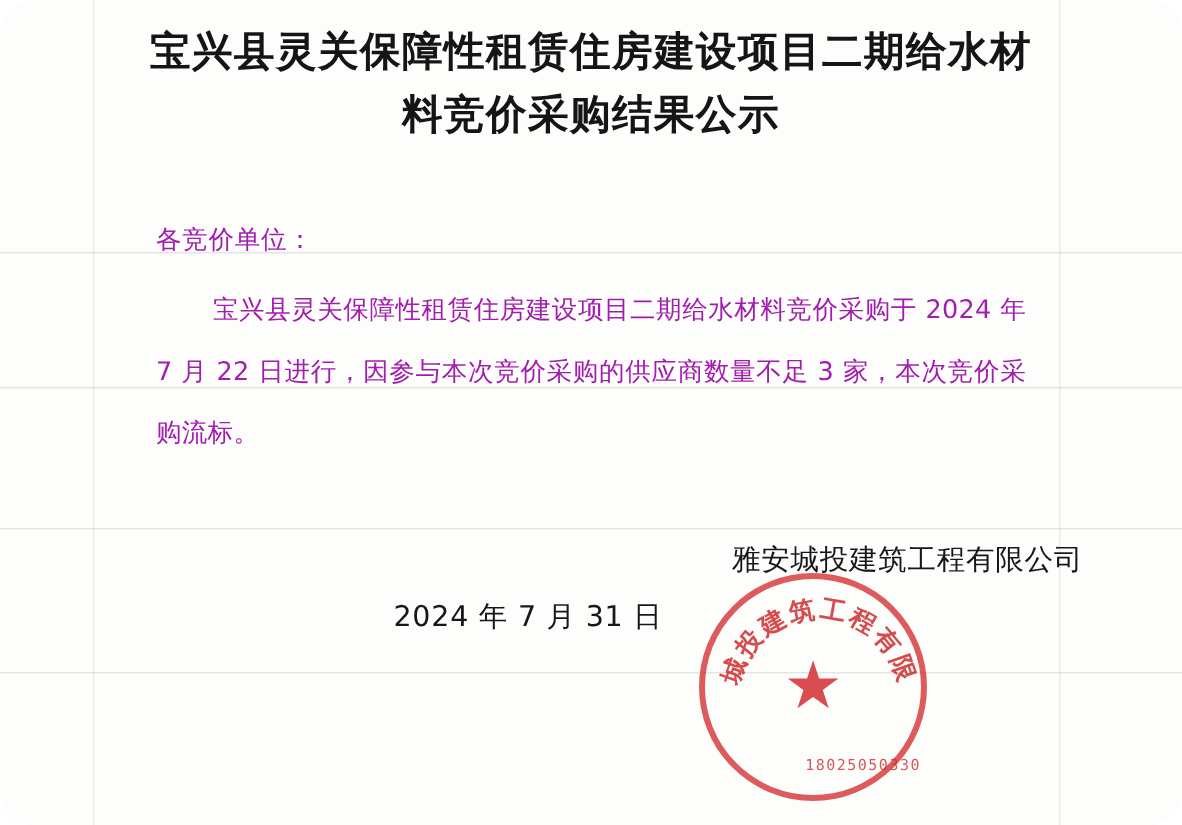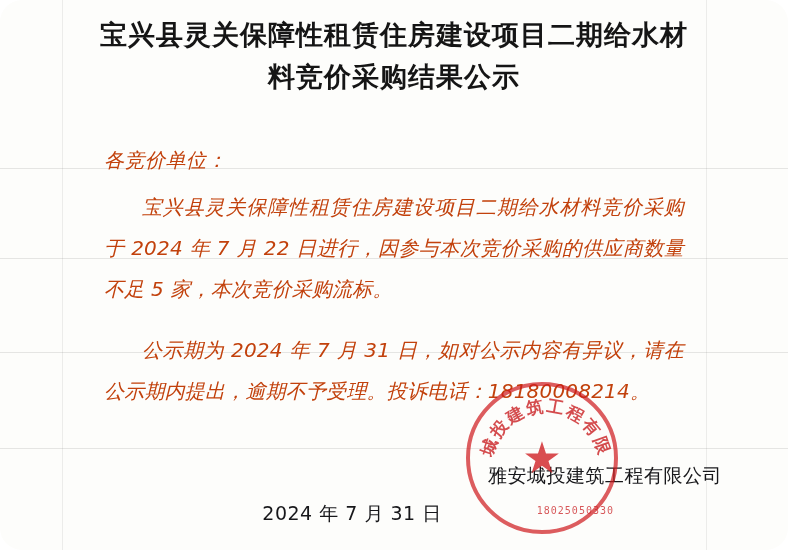--- a/index.html
+++ b/index.html
@@ -56,24 +56,23 @@
     font-size: 27px;
     line-height: 42px;
     font-weight: bold;
     text-align: center;
     letter-spacing: 1px;
     color: #151515;
     font-family: "DejaVu Sans", "Liberation Sans", sans-serif;
   }
   .body-block {
     padding: 0 104px 0 104px;
-    color: #c2410c;
-    font-size: 20px;
+    color: #a21caf;
+    font-size: 17px;
     line-height: 41px;
-    font-style: italic;
   }
   .salutation {
     margin-top: 42px;
     letter-spacing: 0.5px;
   }
   .para {
     margin-top: 6px;
     text-indent: 38px;
     text-align: justify;
     letter-spacing: 0.2px;
@@ -165,23 +164,22 @@
   <div class="vfold vfold-a"></div>
   <div class="vfold vfold-b"></div>
 
   <div class="content">
 
     <h1 class="doc-title">宝兴县灵关保障性租赁住房建设项目二期给水材料竞价采购结果公示</h1>
 
     <div class="body-block">
       <div class="salutation">各竞价单位：</div>
 
-      <p class="para">宝兴县灵关保障性租赁住房建设项目二期给水材料竞价采购于 2024 年 7 月 22 日进行，因参与本次竞价采购的供应商数量不足 5 家，本次竞价采购流标。</p>
-
-      <p class="para second">公示期为 2024 年 7 月 31 日，如对公示内容有异议，请在公示期内提出，逾期不予受理。投诉电话：18180008214。</p>
+      <p class="para">宝兴县灵关保障性租赁住房建设项目二期给水材料竞价采购于 2024 年 7 月 22 日进行，因参与本次竞价采购的供应商数量不足 3 家，本次竞价采购流标。</p>
+
     </div>
 
     <div class="sign-block">
       <div class="sign-company">雅安城投建筑工程有限公司</div>
       <div class="sign-date">2024 年 7 月 31 日</div>
     </div>
 
   </div>
 
   <div class="seal">

